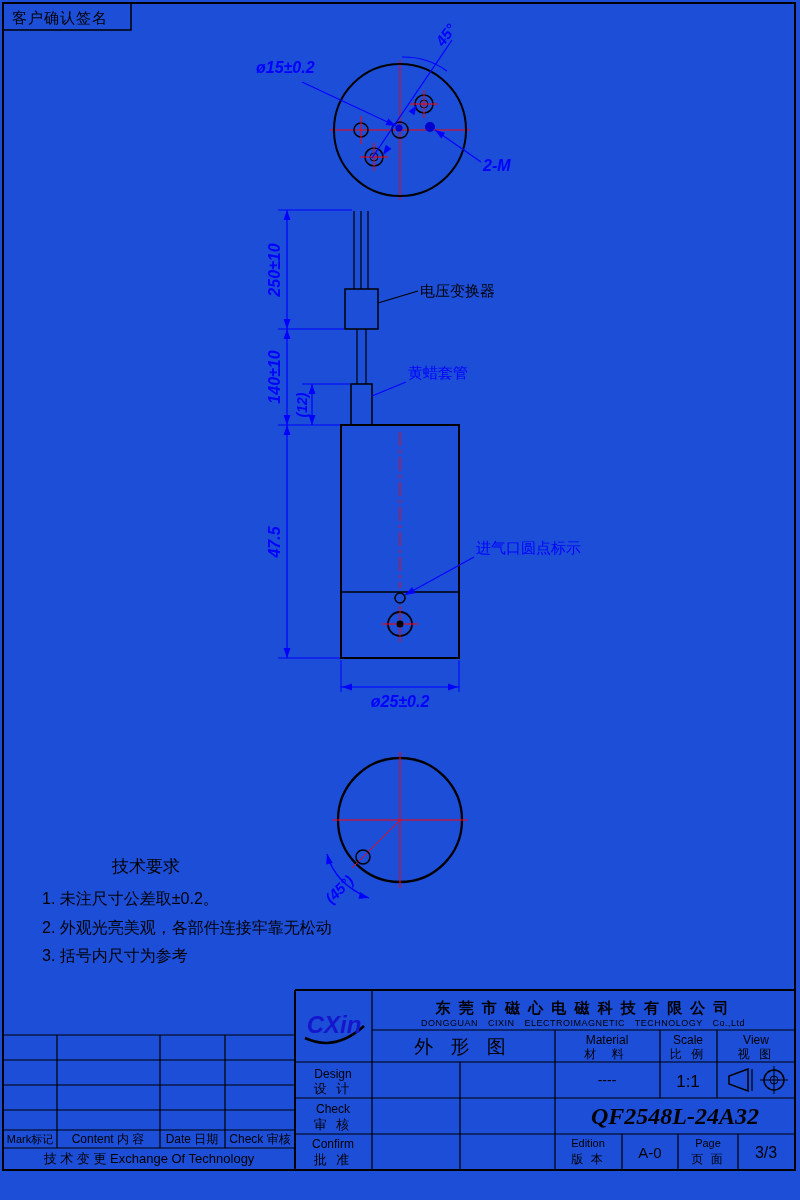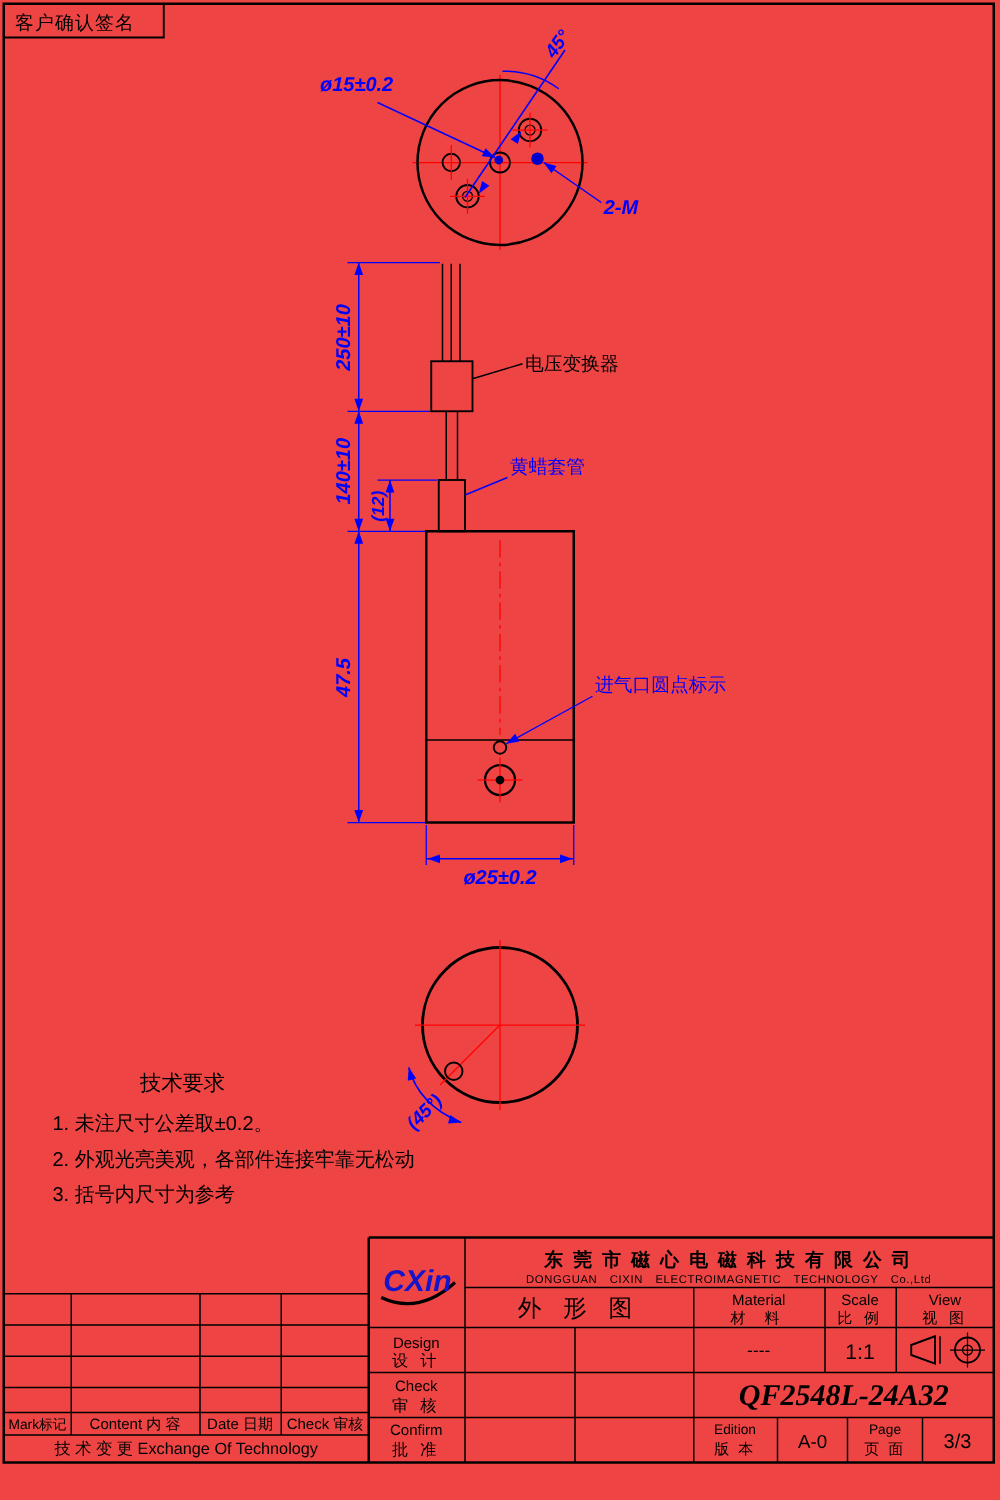--- a/index.html
+++ b/index.html
@@ -1,17 +1,17 @@
 <!DOCTYPE html>
 <html><head>
 <meta charset="utf-8">
 <style>
   * { margin:0; padding:0; box-sizing:border-box; }
   html,body { width:800px; height:1200px; background:#ffffff; font-family:"Liberation Sans",sans-serif; }
-  #sheet { position:relative; width:800px; height:1200px; background:#ef4444; }
+  #sheet { position:relative; width:800px; height:1200px; background:#1d4ed8; }
   svg { position:absolute; top:0; left:0; }
   text { font-family:"Liberation Sans",sans-serif; }
   .dimtxt { fill:#0000ff; font-style:italic; font-weight:bold; }
   .lbl-blue { fill:#0000ff; }
   .lbl-black { fill:#000000; }
   .tbtxt { fill:#000000; text-anchor:middle; }
   .partnum { font-family:"Liberation Serif",serif; font-weight:bold; font-style:italic; }
 </style>
 </head>
 <body>

